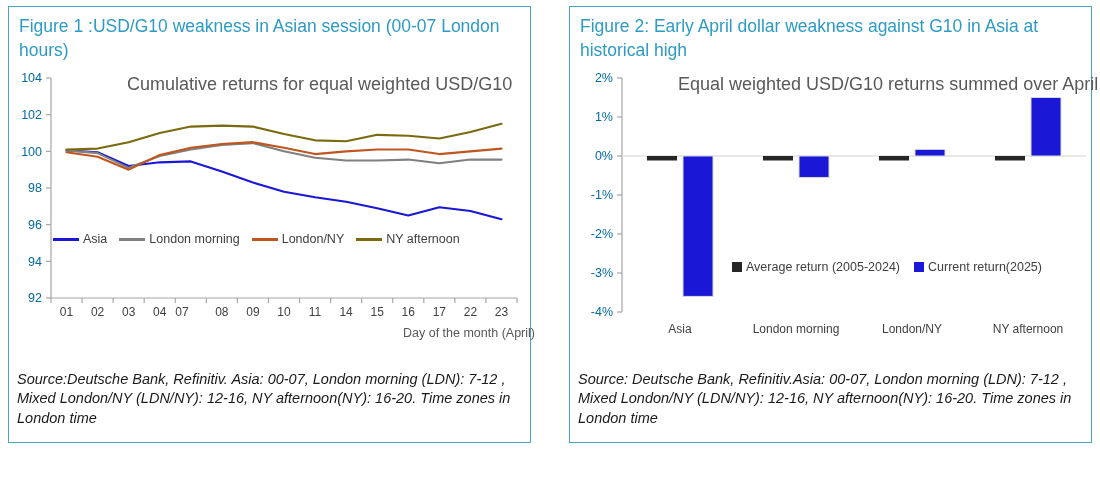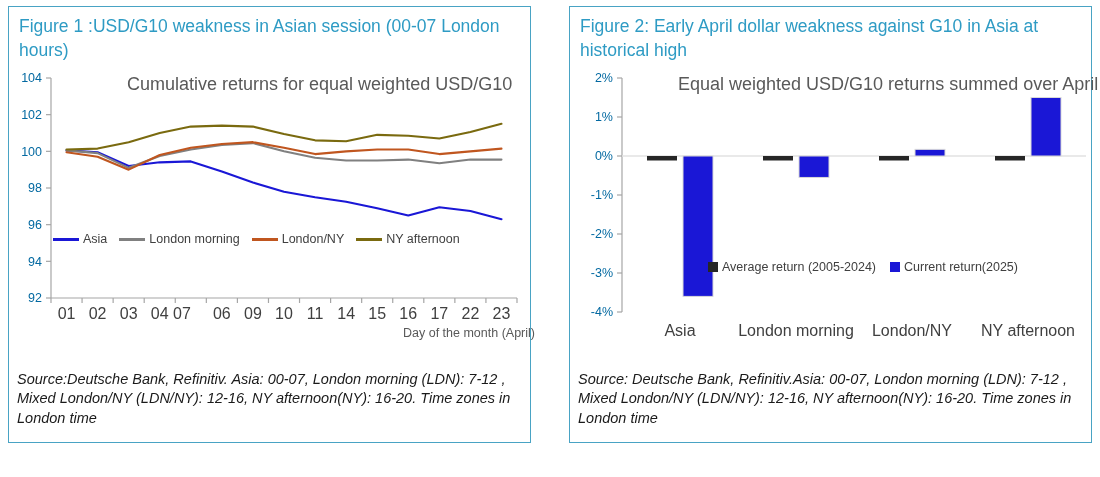--- a/index.html
+++ b/index.html
@@ -38,21 +38,21 @@
   .plot{position:absolute;inset:0;}
   .subtitle{
     position:absolute;font-size:18px;color:#595959;white-space:nowrap;
   }
   .axislabel{position:absolute;font-size:12.5px;color:#595959;white-space:nowrap;}
   .ytick{
     position:absolute;font-size:12.5px;color:#0369a1;text-align:right;
     transform:translateY(-50%);white-space:nowrap;
   }
   .xtick{
-    position:absolute;font-size:16px;color:#404040;text-align:center;
+    position:absolute;font-size:12px;color:#404040;text-align:center;
     transform:translateX(-50%);white-space:nowrap;
   }
   .legend{position:absolute;display:flex;align-items:center;gap:6px;font-size:12.5px;color:#404040;}
   .legend .item{display:flex;align-items:center;gap:4px;white-space:nowrap;}
   .legend .swatch-line{display:inline-block;width:26px;height:3px;border-radius:0;}
   .legend .swatch-box{display:inline-block;width:10px;height:10px;}
   svg{display:block;}
 </style>
 </head>
 <body>
@@ -105,21 +105,21 @@
           <div class="ytick" style="left: 0px; width: 33px; top: 158.667px;">96</div>
           <div class="ytick" style="left: 0px; width: 33px; top: 122px;">98</div>
           <div class="ytick" style="left: 0px; width: 33px; top: 85.3333px;">100</div>
           <div class="ytick" style="left: 0px; width: 33px; top: 48.6667px;">102</div>
           <div class="ytick" style="left: 0px; width: 33px; top: 12px;">104</div>
           <div class="xtick" style="left: 57.5333px; top: 239px;">01</div>
           <div class="xtick" style="left: 88.6px; top: 239px;">02</div>
           <div class="xtick" style="left: 119.667px; top: 239px;">03</div>
           <div class="xtick" style="left: 150.733px; top: 239px;">04</div>
           <div class="xtick" style="left: 173px; top: 239px;">07</div>
-          <div class="xtick" style="left: 212.867px; top: 239px;">06</div>
+          <div class="xtick" style="left: 212.867px; top: 239px;">08</div>
           <div class="xtick" style="left: 243.933px; top: 239px;">09</div>
           <div class="xtick" style="left: 275px; top: 239px;">10</div>
           <div class="xtick" style="left: 306.067px; top: 239px;">11</div>
           <div class="xtick" style="left: 337.133px; top: 239px;">14</div>
           <div class="xtick" style="left: 368.2px; top: 239px;">15</div>
           <div class="xtick" style="left: 399.267px; top: 239px;">16</div>
           <div class="xtick" style="left: 430.333px; top: 239px;">17</div>
           <div class="xtick" style="left: 461.4px; top: 239px;">22</div>
           <div class="xtick" style="left: 492.467px; top: 239px;">23</div>
           <div class="legend" style="left: 44px; top: 166px; gap: 12px;">
@@ -180,21 +180,21 @@
           <div class="ytick" style="left: 0px; width: 43px; top: 51px;">1%</div>
           <div class="ytick" style="left: 0px; width: 43px; top: 90px;">0%</div>
           <div class="ytick" style="left: 0px; width: 43px; top: 129px;">-1%</div>
           <div class="ytick" style="left: 0px; width: 43px; top: 168px;">-2%</div>
           <div class="ytick" style="left: 0px; width: 43px; top: 207px;">-3%</div>
           <div class="ytick" style="left: 0px; width: 43px; top: 246px;">-4%</div>
           <div class="xtick" style="left: 110px; top: 256px;">Asia</div>
           <div class="xtick" style="left: 226px; top: 256px;">London morning</div>
           <div class="xtick" style="left: 342px; top: 256px;">London/NY</div>
           <div class="xtick" style="left: 458px; top: 256px;">NY afternoon</div>
-          <div class="legend" style="left: 138px; top: 194px; gap: 14px; text-align: center;">
+          <div class="legend" style="left: 162px; top: 194px; gap: 14px; text-align: center;">
             <div class="item">
               <div class="swatch-box" style="background: rgb(38, 38, 38);"></div>
               <div class="">Average return (2005-2024)</div>
             </div>
             <div class="item">
               <div class="swatch-box" style="background: rgb(26, 23, 214);"></div>
               <div class="">Current return(2025)</div>
             </div>
           </div>
         </div>

